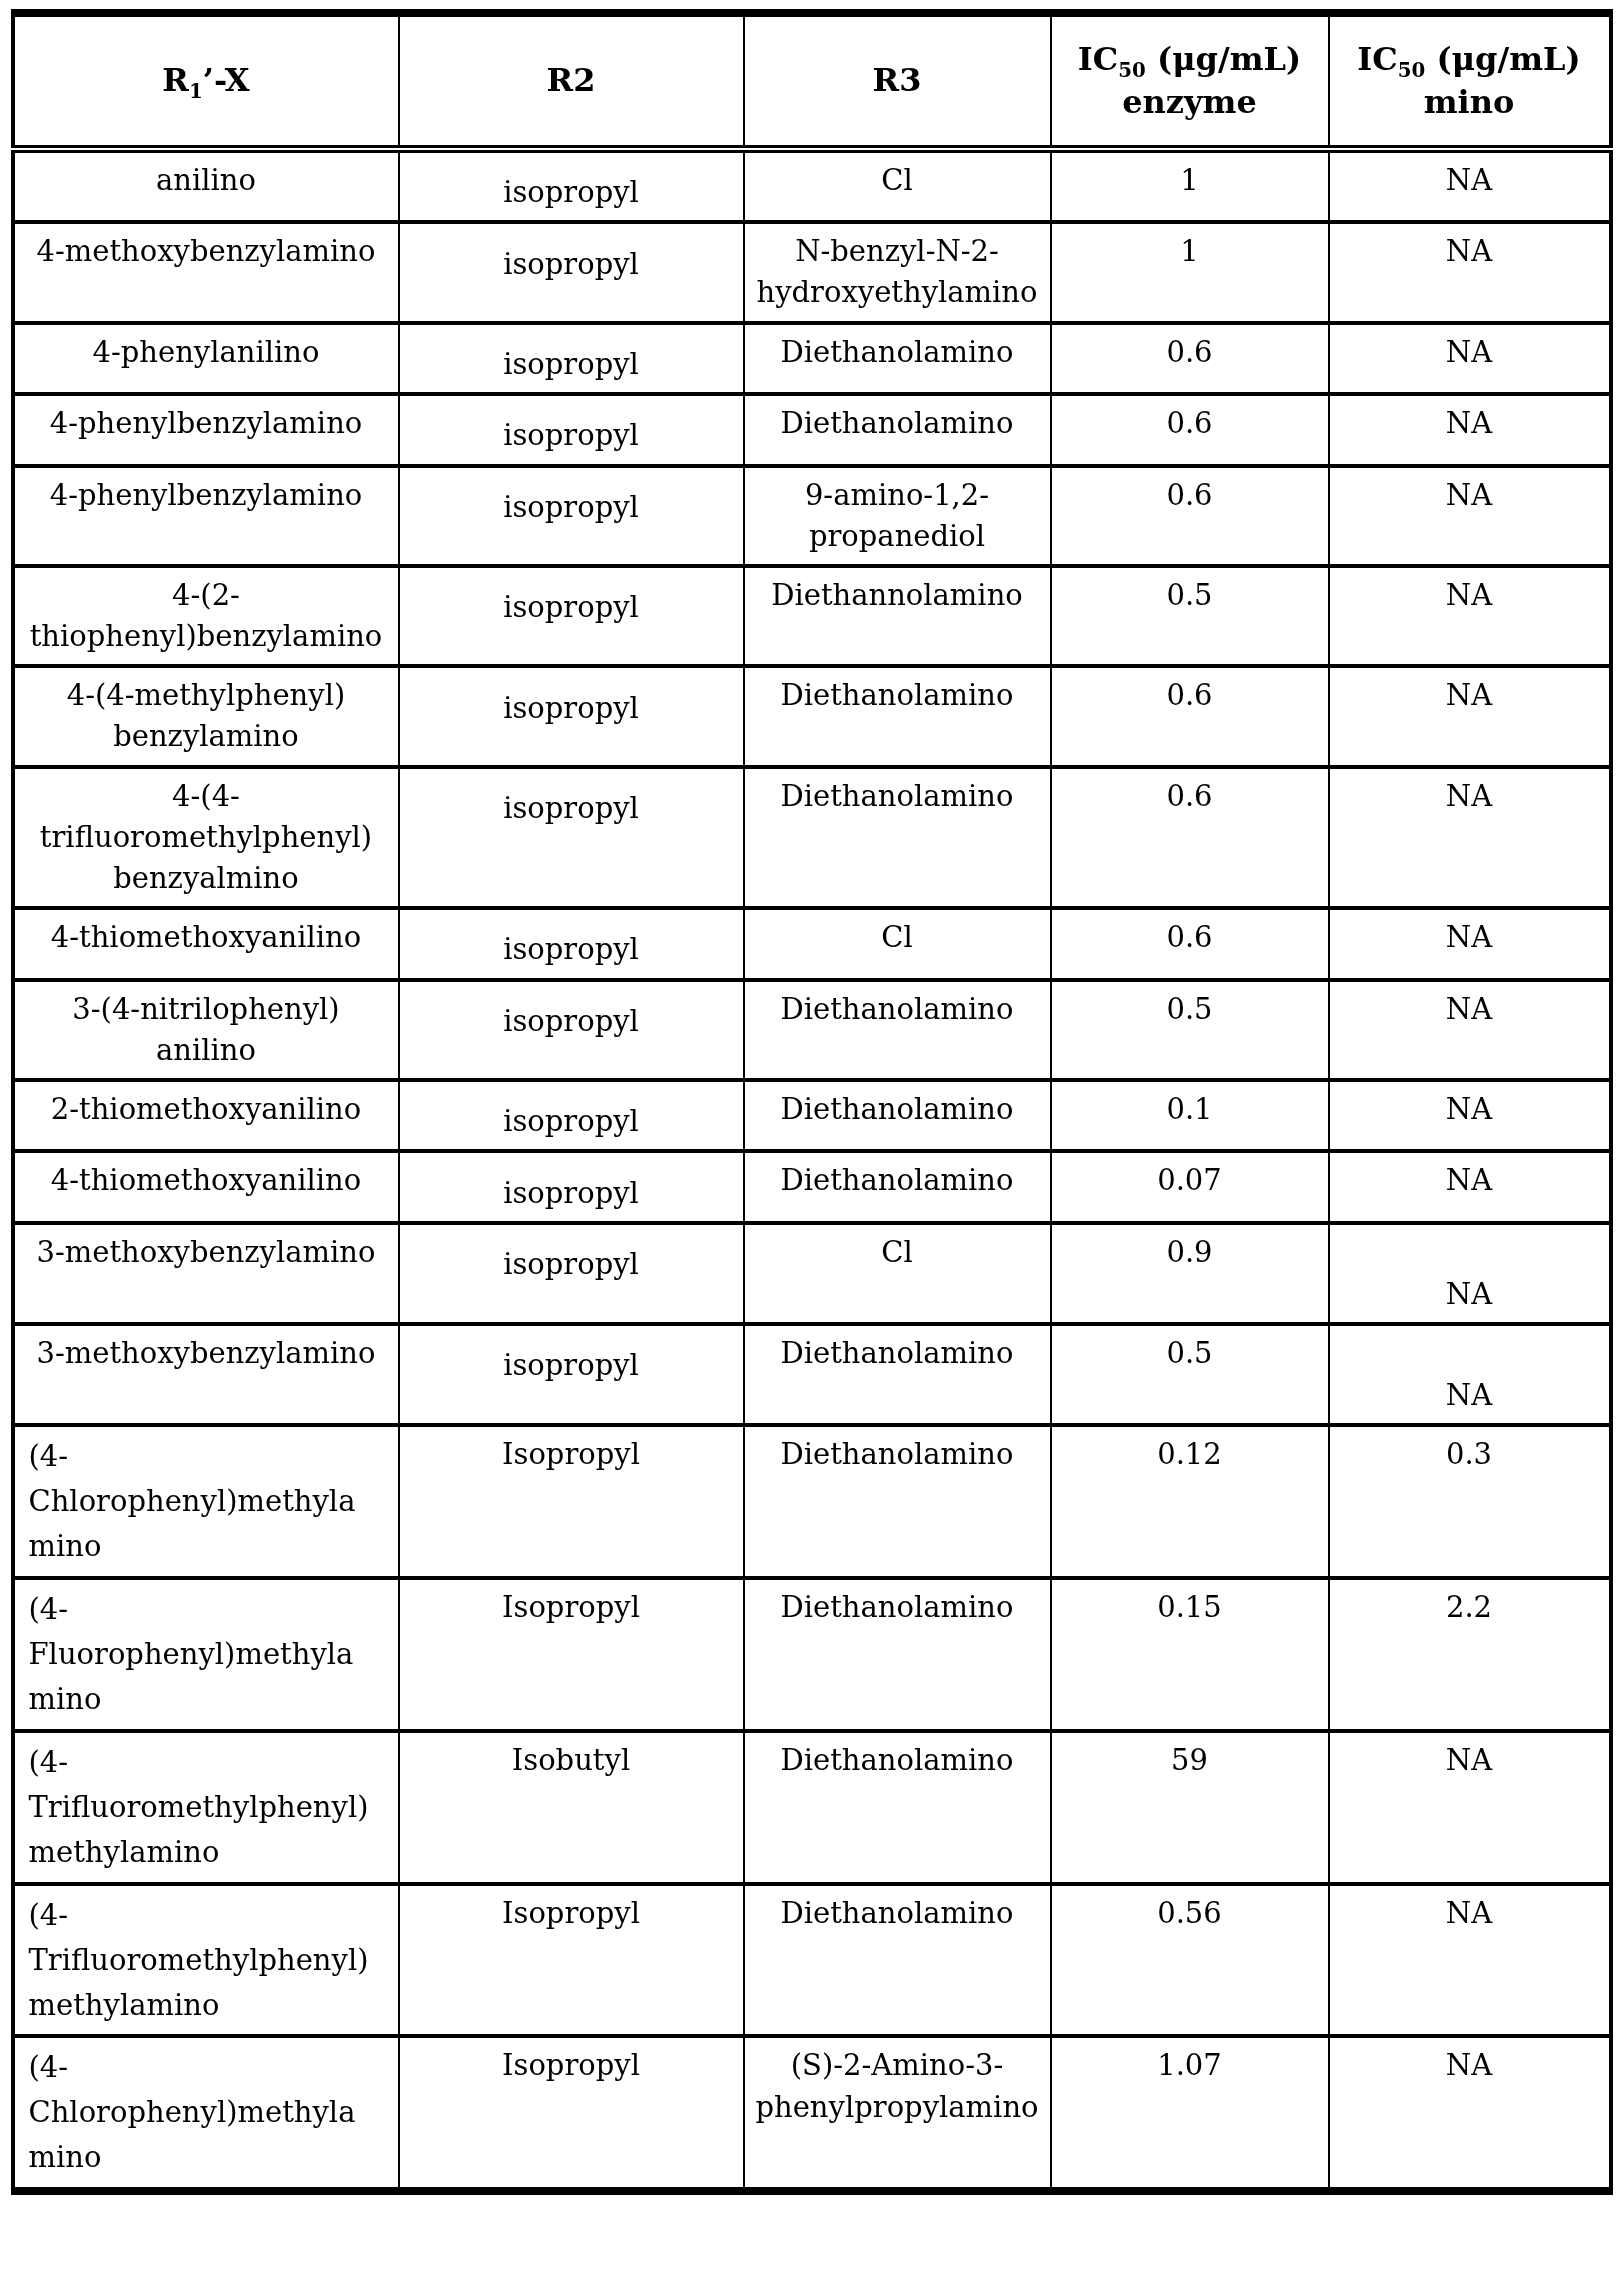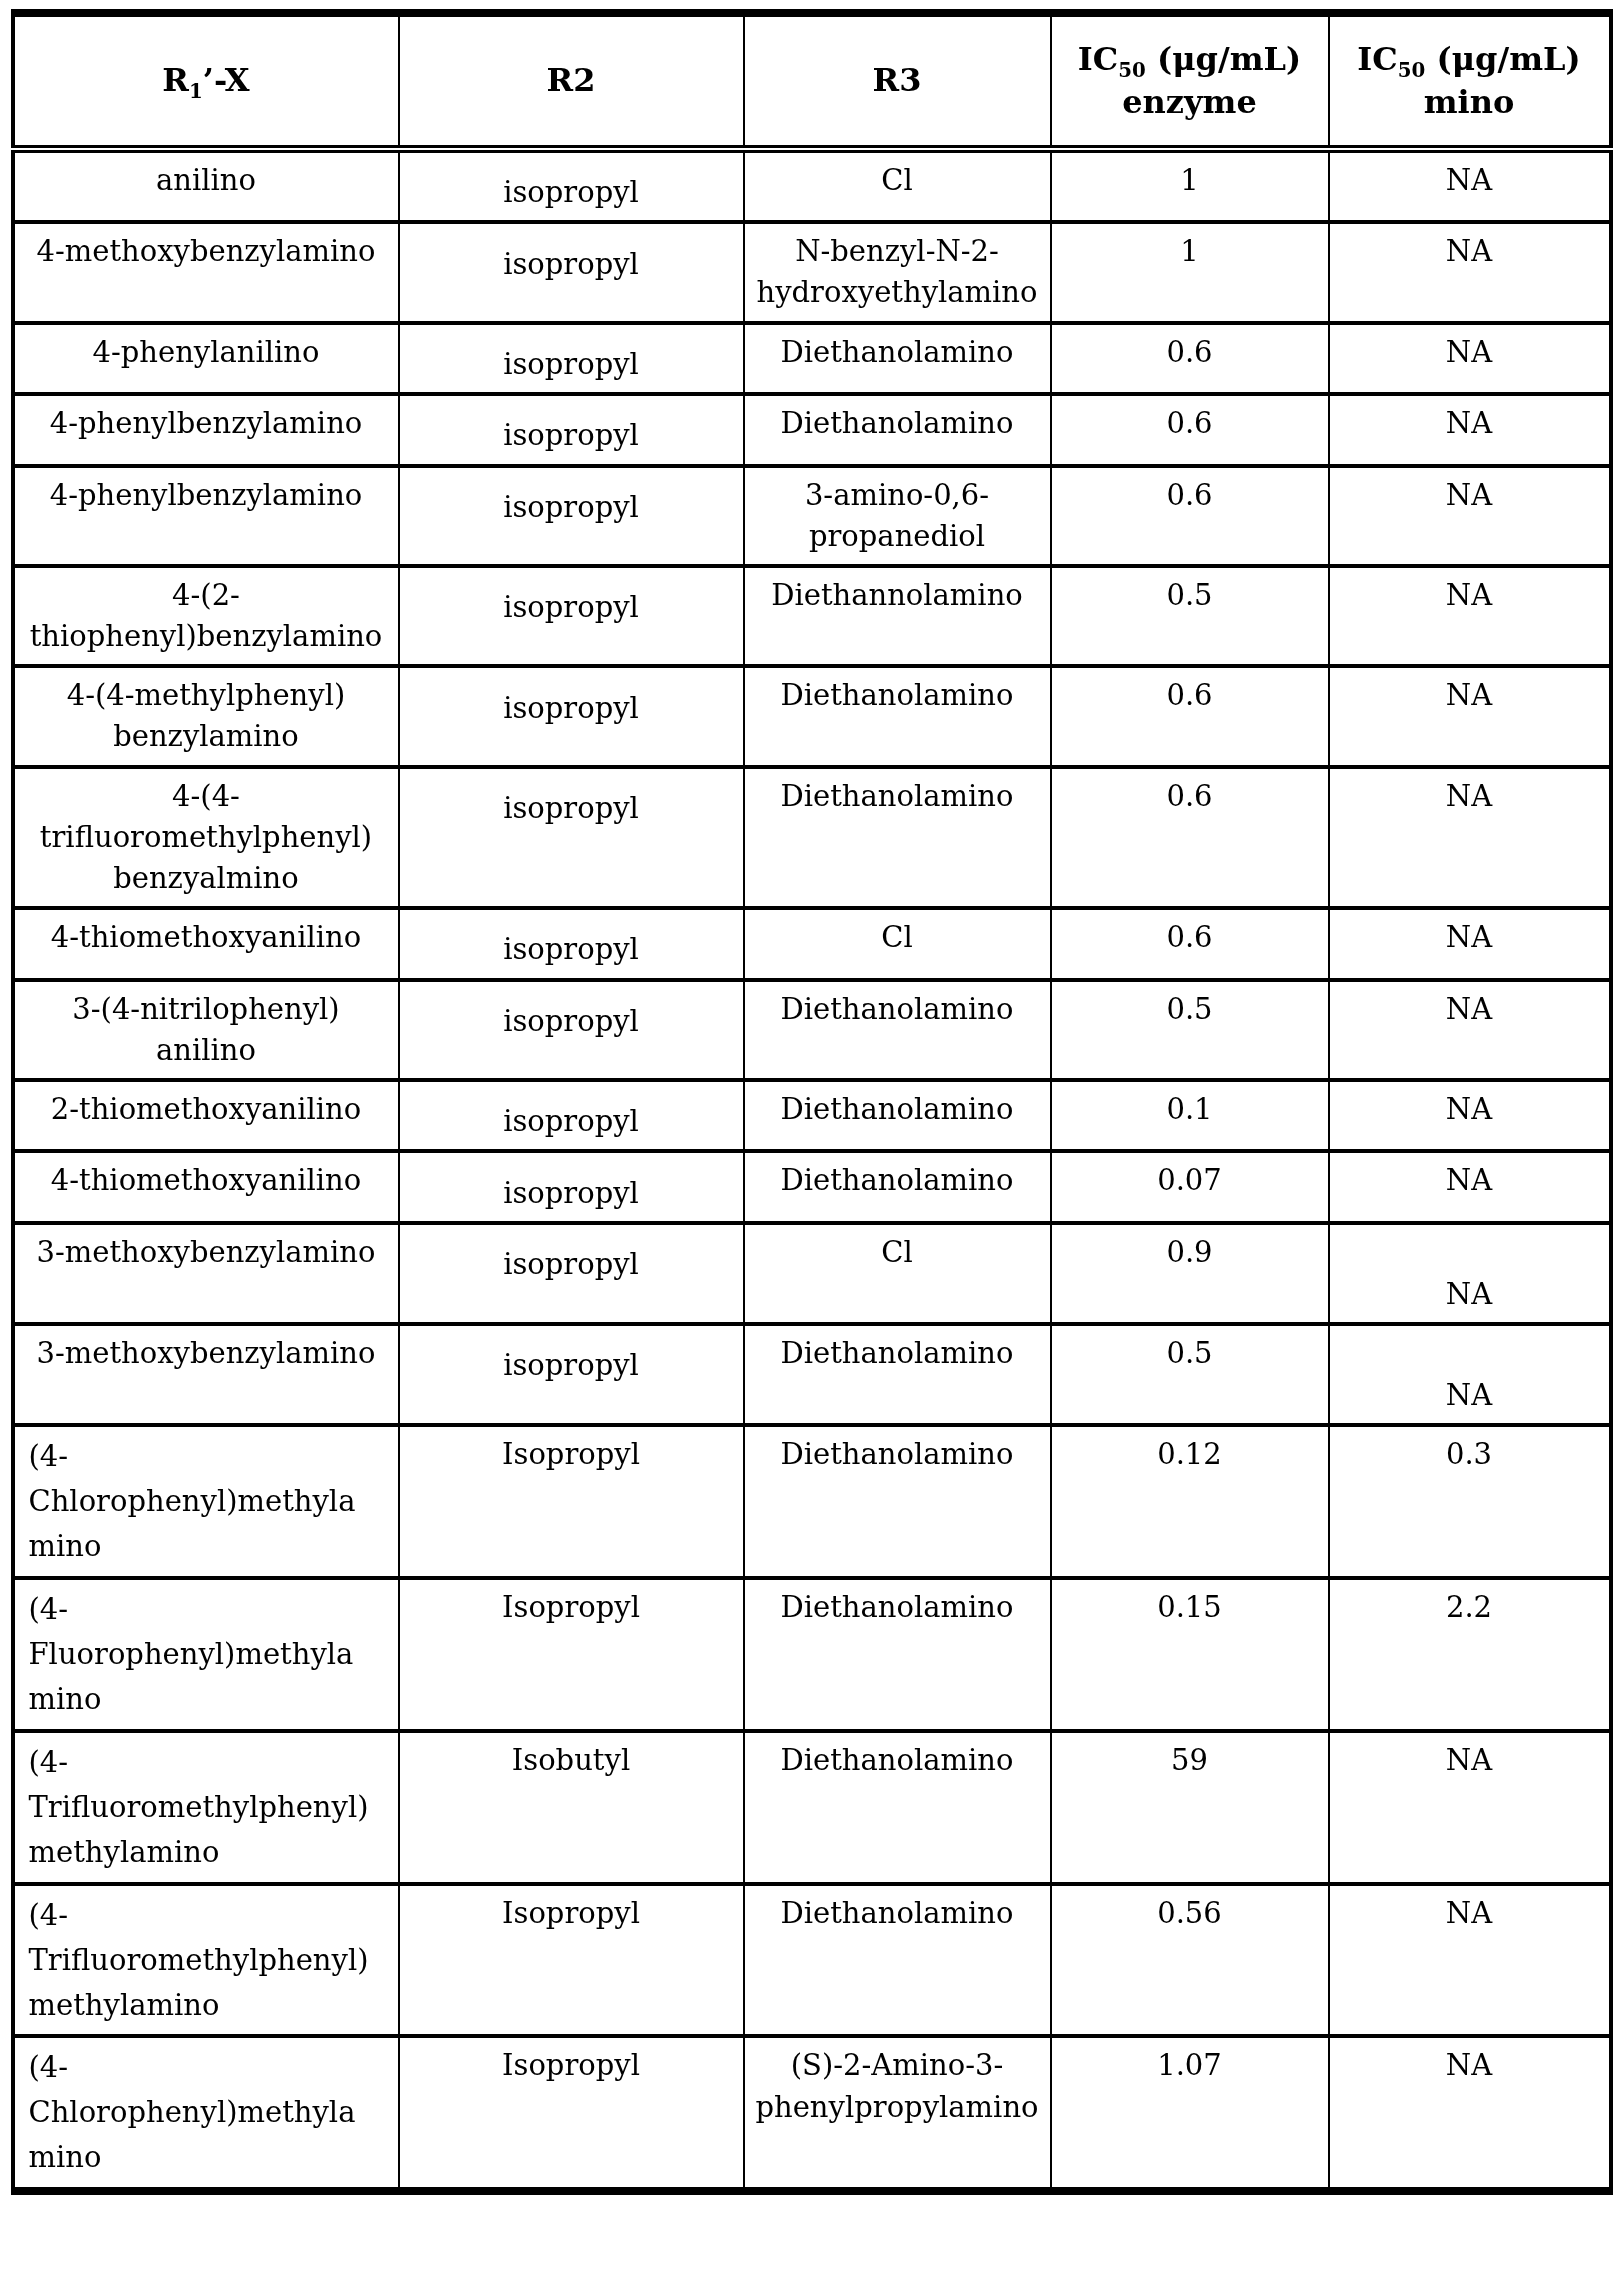--- a/index.html
+++ b/index.html
@@ -155,21 +155,21 @@
           </td>
           <td>0.6</td>
           <td class="">NA</td>
         </tr>
         <tr style="height: 86px;">
           <td class="c1cell">
             <span class="line">4-phenylbenzylamino</span>
           </td>
           <td class="r2low">isopropyl</td>
           <td>
-            <span class="line">3-amino-0,6-</span>
+            <span class="line">9-amino-1,2-</span>
             <span class="line">propanediol</span>
           </td>
           <td>0.6</td>
           <td class="">NA</td>
         </tr>
         <tr style="height: 91px;">
           <td class="c1cell">
             <span class="line">4-(2-</span>
             <span class="line">thiophenyl)benzylamino</span>
           </td>

